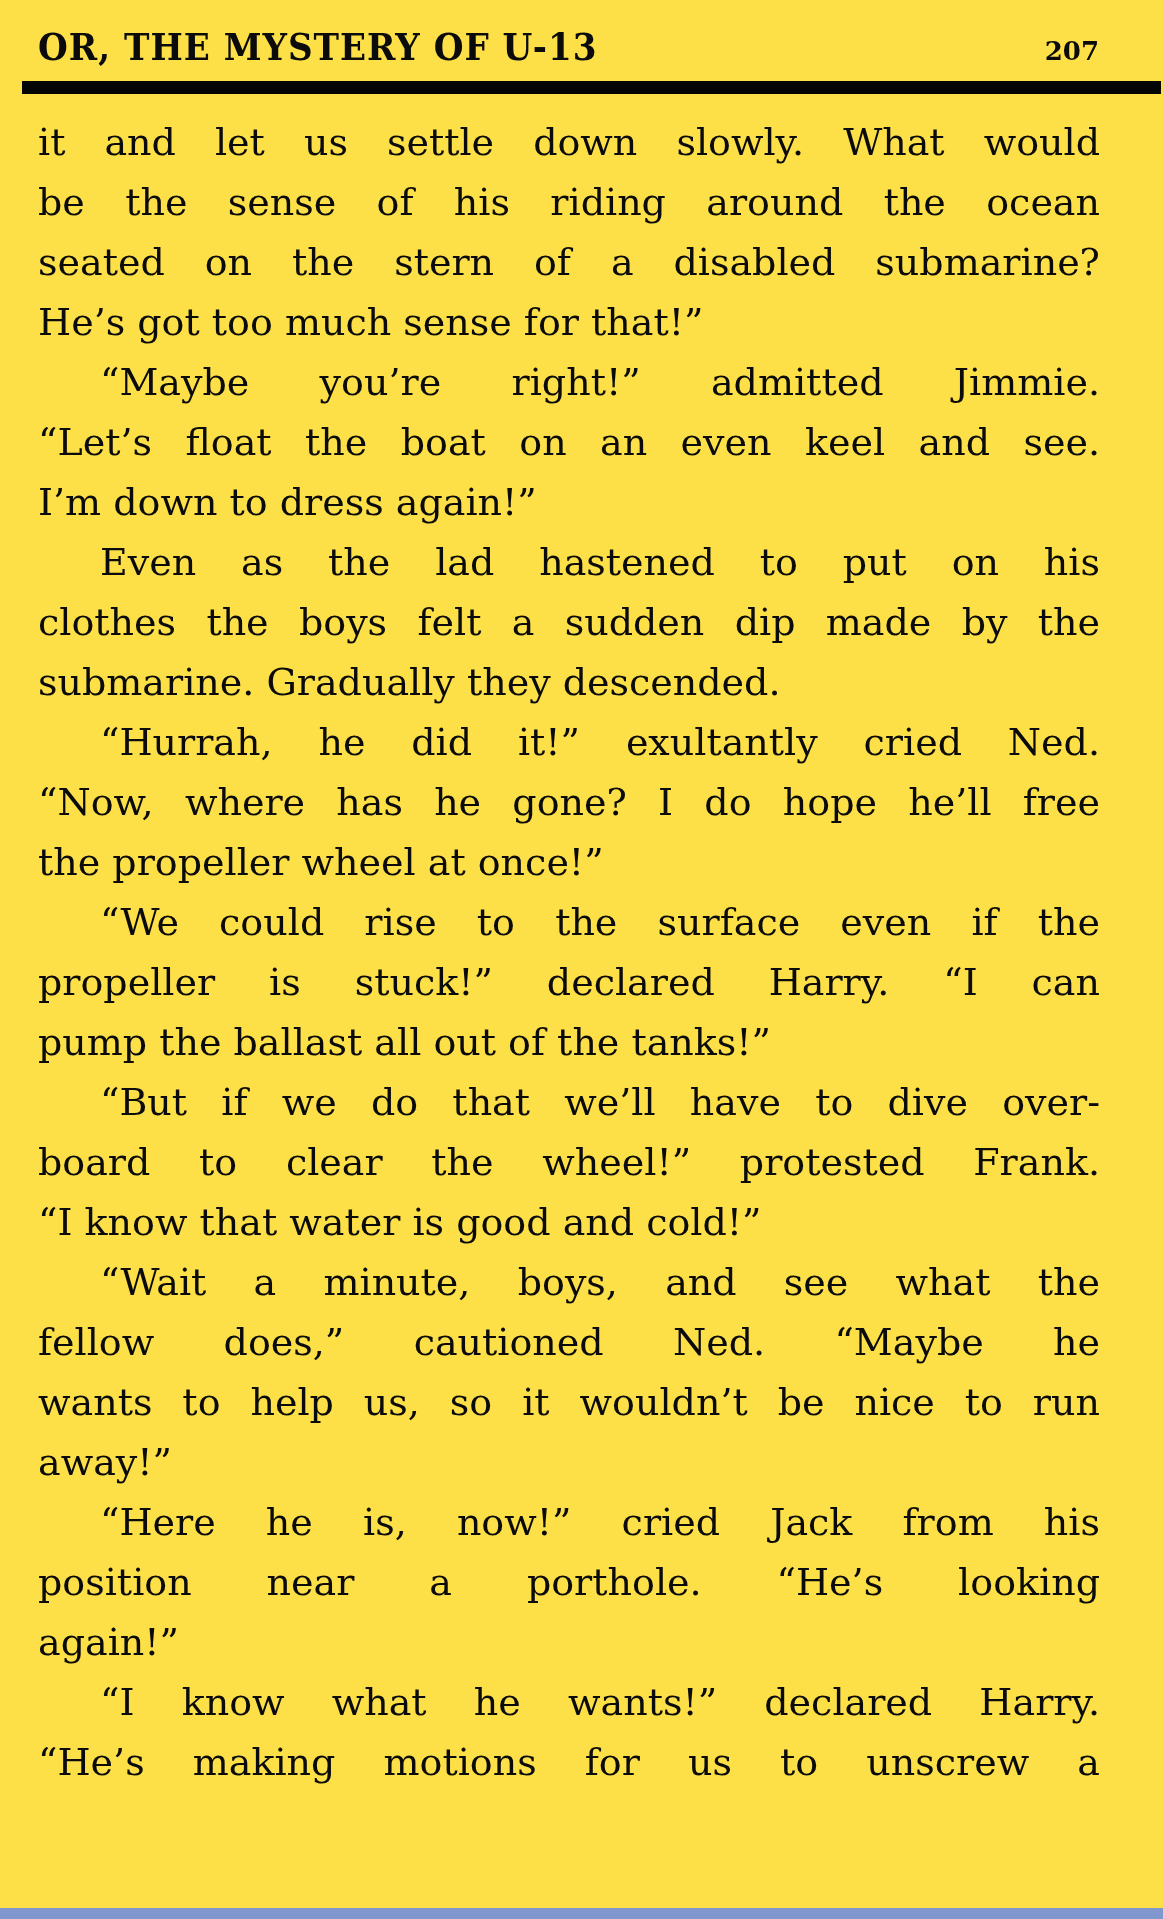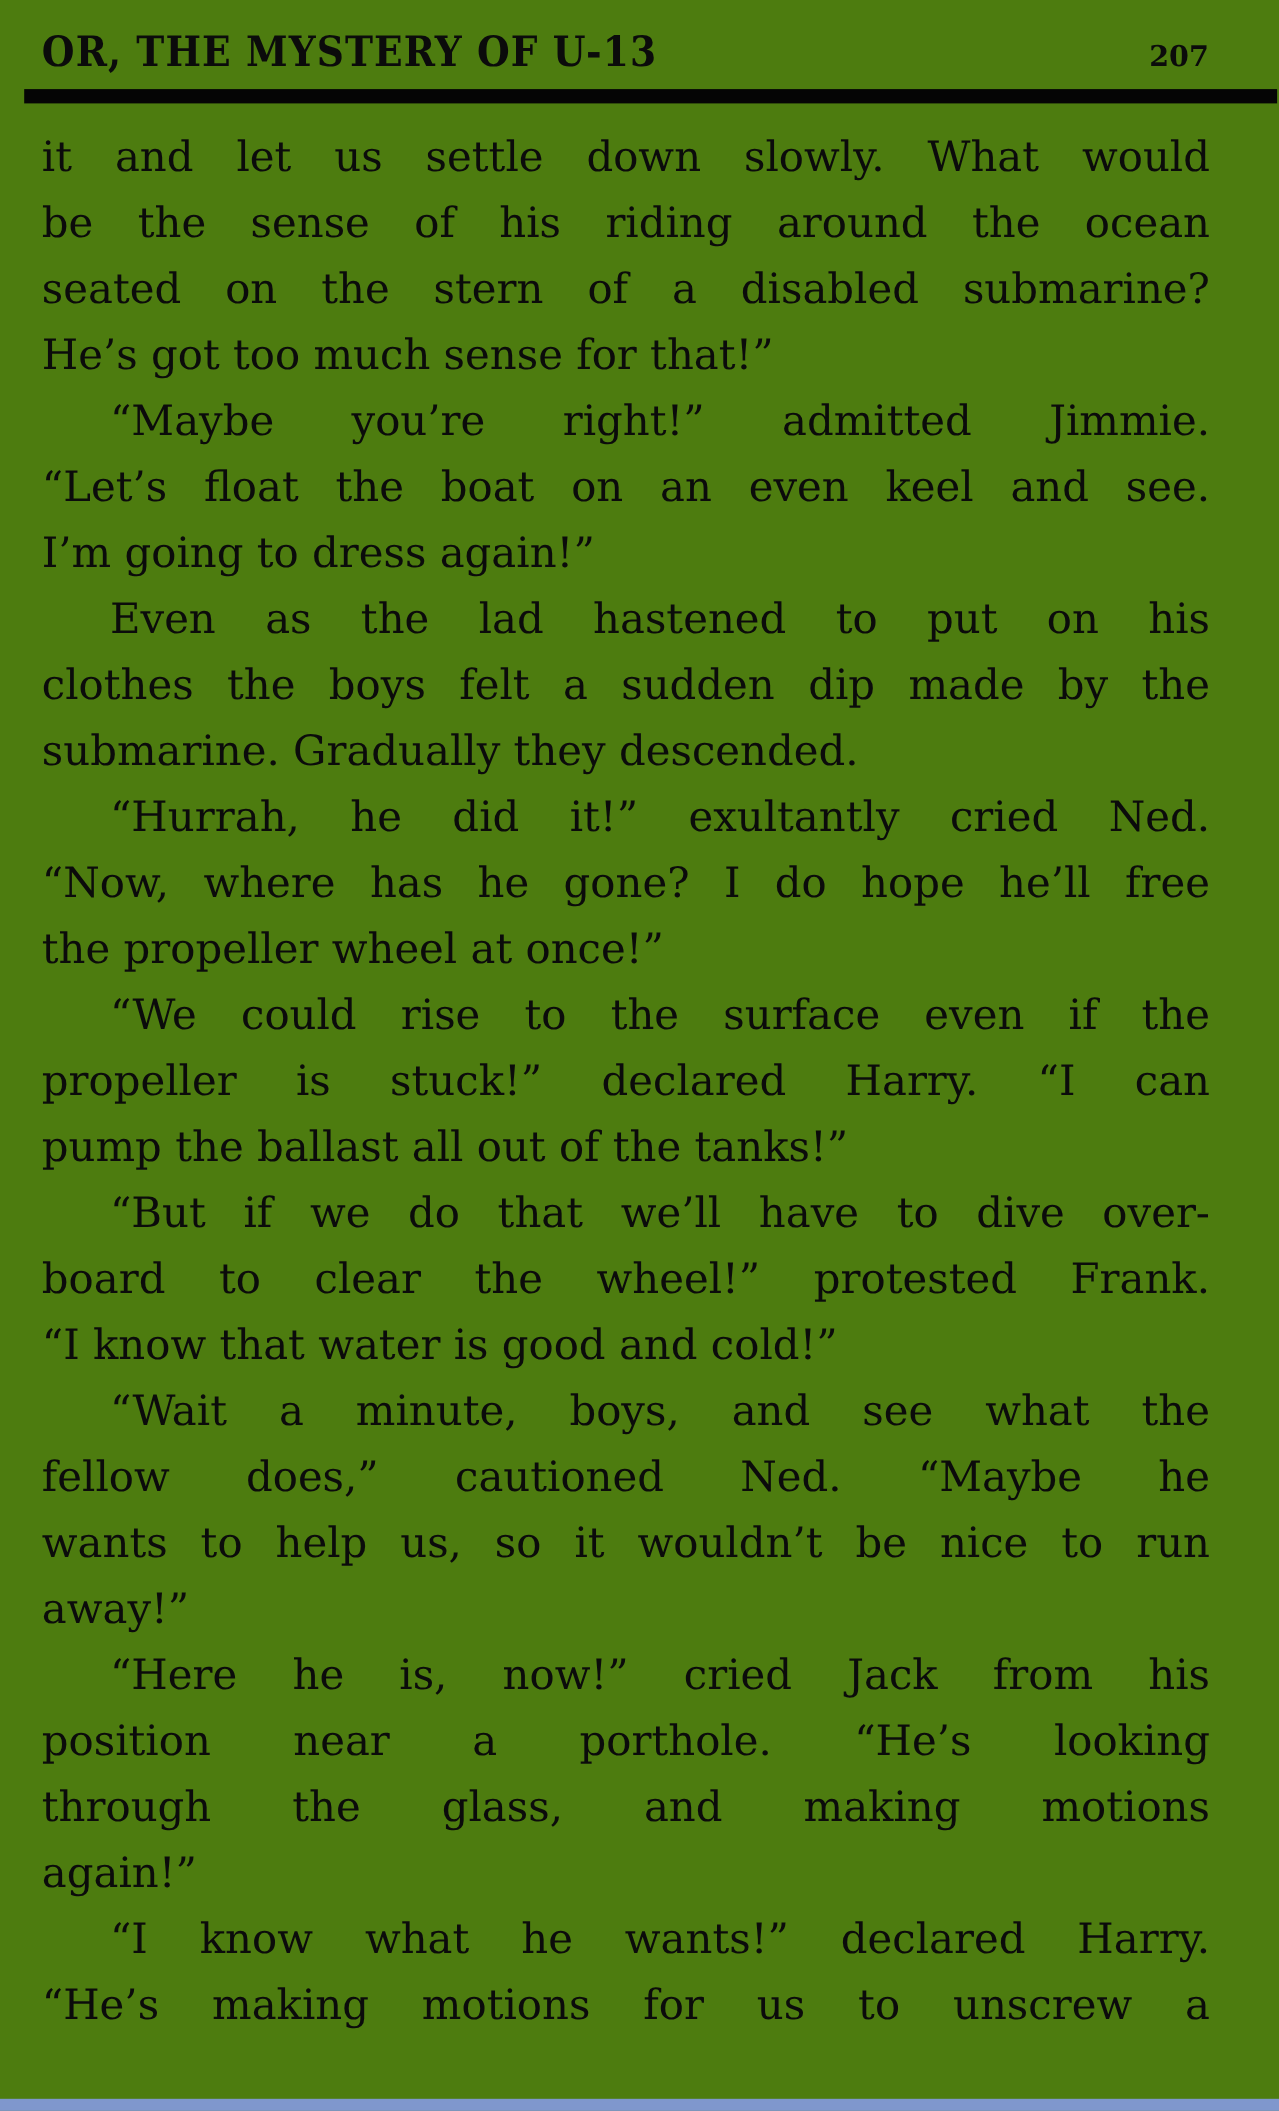--- a/index.html
+++ b/index.html
@@ -4,21 +4,21 @@
 <style>
   html, body {
     margin: 0;
     padding: 0;
     background: #ffffff;
   }
   .page {
     position: relative;
     width: 1163px;
     height: 1919px;
-    background: #4d7c0f;
+    background: #fde047;
     overflow: hidden;
     font-family: "DejaVu Serif", serif;
     color: #0b0b0b;
   }
   .running-head {
     display: flex;
     justify-content: space-between;
     align-items: baseline;
     margin: 24px 64px 0 38px;
   }
@@ -77,40 +77,39 @@
 
   <div class="head-rule"></div>
 
   <div class="page-body">
     <div class="line">it and let us settle down slowly.  What would</div>
     <div class="line">be the sense of his riding around the ocean</div>
     <div class="line">seated on the stern of a disabled submarine?</div>
     <div class="line end">He’s got too much sense for that!”</div>
     <div class="line indent">“Maybe you’re right!” admitted Jimmie.</div>
     <div class="line">“Let’s float the boat on an even keel and see.</div>
-    <div class="line end">I’m going to dress again!”</div>
+    <div class="line end">I’m down to dress again!”</div>
     <div class="line indent">Even as the lad hastened to put on his</div>
     <div class="line">clothes the boys felt a sudden dip made by the</div>
     <div class="line end">submarine.  Gradually they descended.</div>
     <div class="line indent">“Hurrah, he did it!” exultantly cried Ned.</div>
     <div class="line">“Now, where has he gone?  I do hope he’ll free</div>
     <div class="line end">the propeller wheel at once!”</div>
     <div class="line indent">“We could rise to the surface even if the</div>
     <div class="line">propeller is stuck!” declared Harry.  “I can</div>
     <div class="line end">pump the ballast all out of the tanks!”</div>
     <div class="line indent">“But if we do that we’ll have to dive over-</div>
     <div class="line">board to clear the wheel!” protested Frank.</div>
     <div class="line end">“I know that water is good and cold!”</div>
     <div class="line indent">“Wait a minute, boys, and see what the</div>
     <div class="line">fellow does,” cautioned Ned.  “Maybe he</div>
     <div class="line">wants to help us, so it wouldn’t be nice to run</div>
     <div class="line end">away!”</div>
     <div class="line indent">“Here he is, now!” cried Jack from his</div>
     <div class="line">position near a porthole.  “He’s looking</div>
-    <div class="line">through the glass, and making motions</div>
     <div class="line end">again!”</div>
     <div class="line indent">“I know what he wants!” declared Harry.</div>
     <div class="line">“He’s making motions for us to unscrew a</div>
   </div>
 
   <div class="bottom-bar"></div>
 
 </div>
 
 </body></html>

